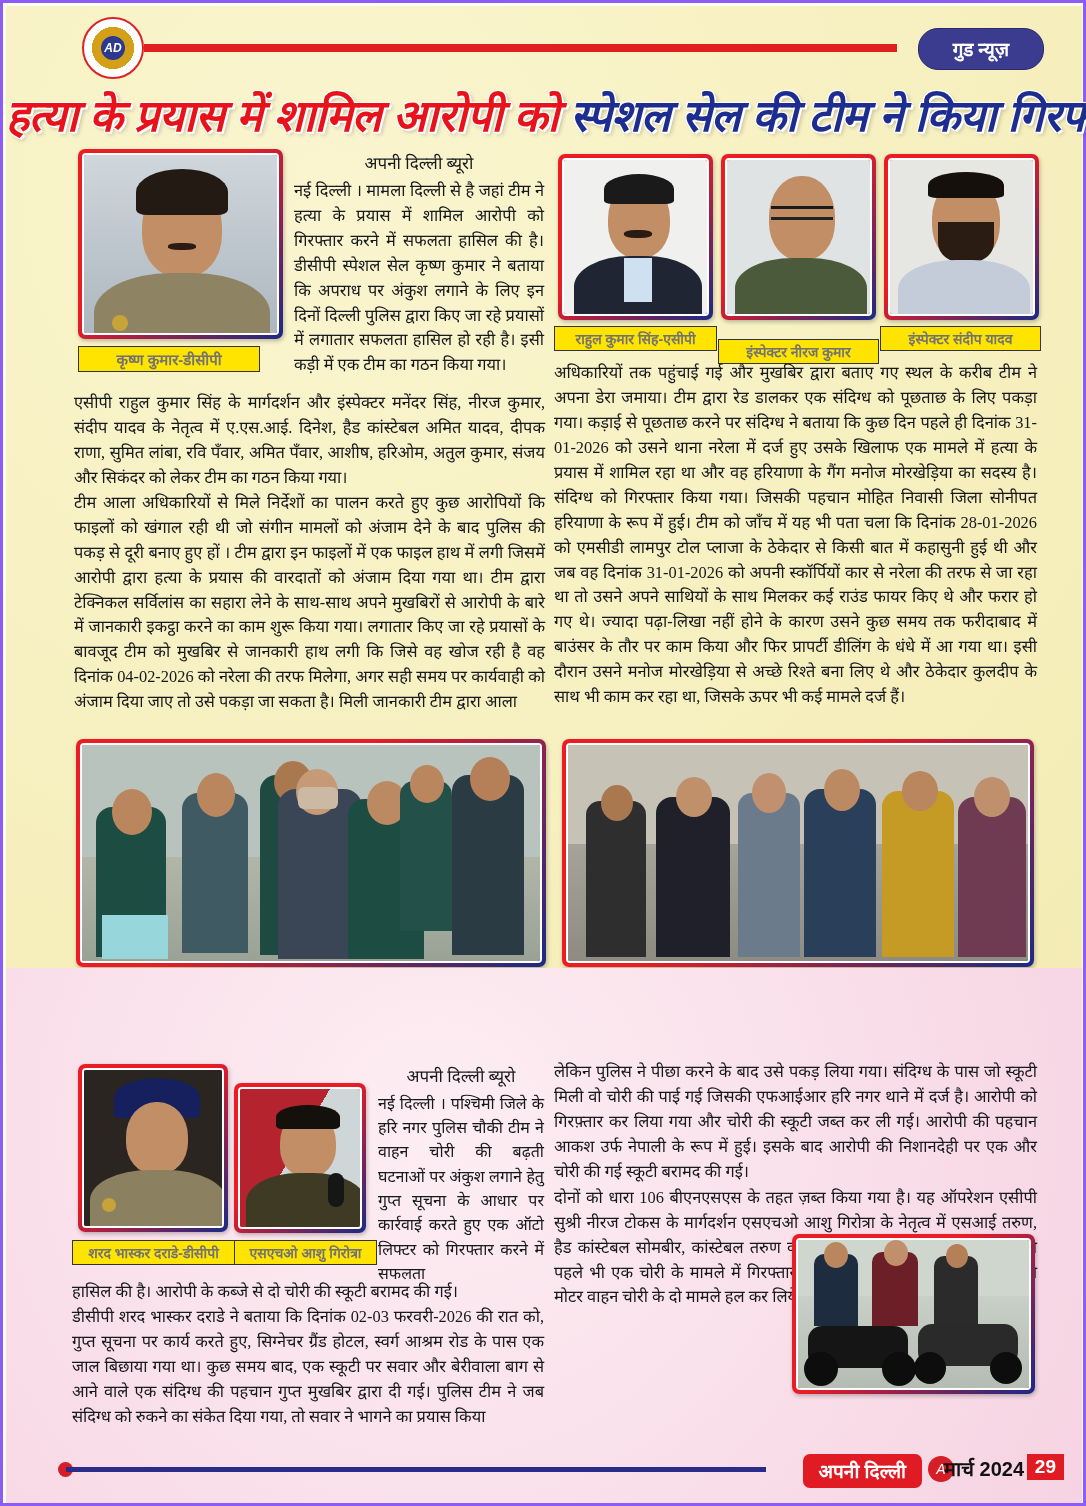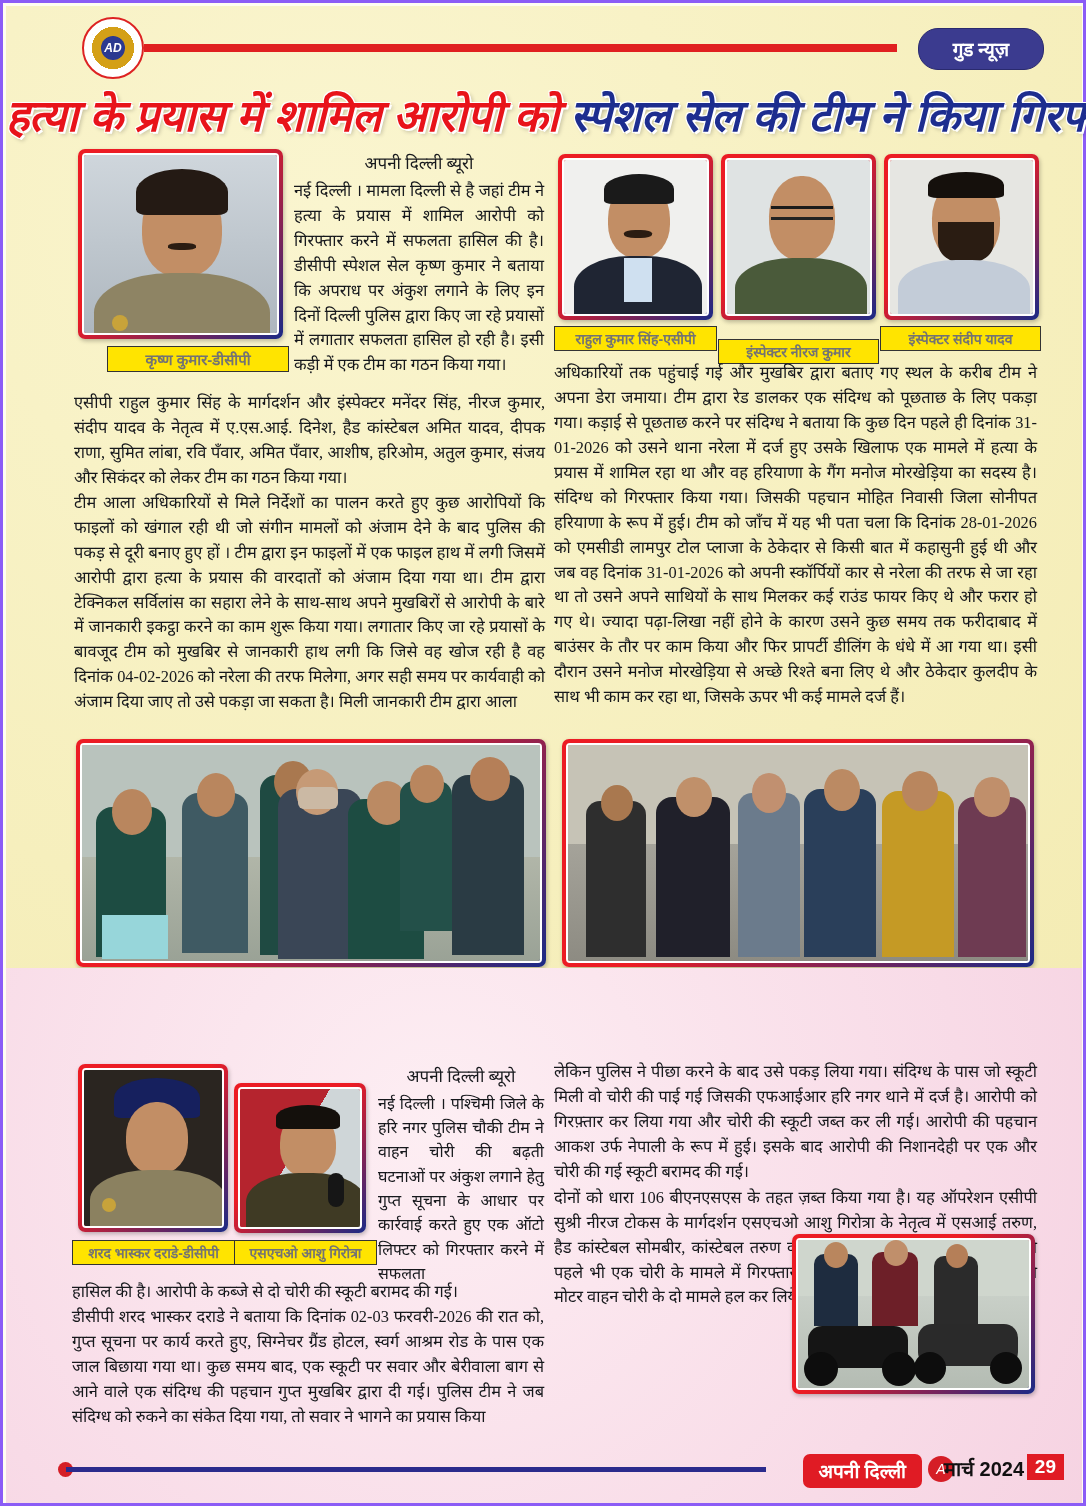--- a/index.html
+++ b/index.html
@@ -201,21 +201,21 @@
         <div class="ph">
           <div class="bg" style="background:linear-gradient(#cfd6dc,#aeb7bf)"></div>
           <div class="head" style="left:58px;top:26px;width:80px;height:96px;"></div>
           <div class="hair" style="left:52px;top:14px;width:92px;height:46px;"></div>
           <div class="stache" style="left:84px;top:88px;width:28px;height:7px;"></div>
           <div class="body" style="left:10px;top:118px;width:176px;height:90px;background:#8e8464;"></div>
           <div style="position:absolute;left:28px;top:160px;width:16px;height:16px;border-radius:50%;background:#c8a33a;"></div>
         </div>
       </div>
     </div>
-    <div class="cap" style="left:101px;top:340px;width:182px;">कृष्ण कुमार-डीसीपी</div>
+    <div class="cap" style="left:72px;top:340px;width:182px;">कृष्ण कुमार-डीसीपी</div>
 
     <div class="col" style="left:288px;top:145px;width:250px;">
       <div class="byline">अपनी दिल्ली ब्यूरो</div>
       <p>नई दिल्ली । मामला दिल्ली से है जहां टीम ने हत्या के प्रयास में शामिल आरोपी को गिरफ्तार करने में सफलता हासिल की है। डीसीपी स्पेशल सेल कृष्ण कुमार ने बताया कि अपराध पर अंकुश लगाने के लिए इन दिनों दिल्ली पुलिस द्वारा किए जा रहे प्रयासों में लगातार सफलता हासिल हो रही है। इसी कड़ी में एक टीम का गठन किया गया।</p>
     </div>
 
     <div class="pf" style="left:552px;top:148px;width:155px;height:166px;">
       <div class="inner">
           <div class="ph">
         <div class="bg" style="background:#f0f0ee"></div>

